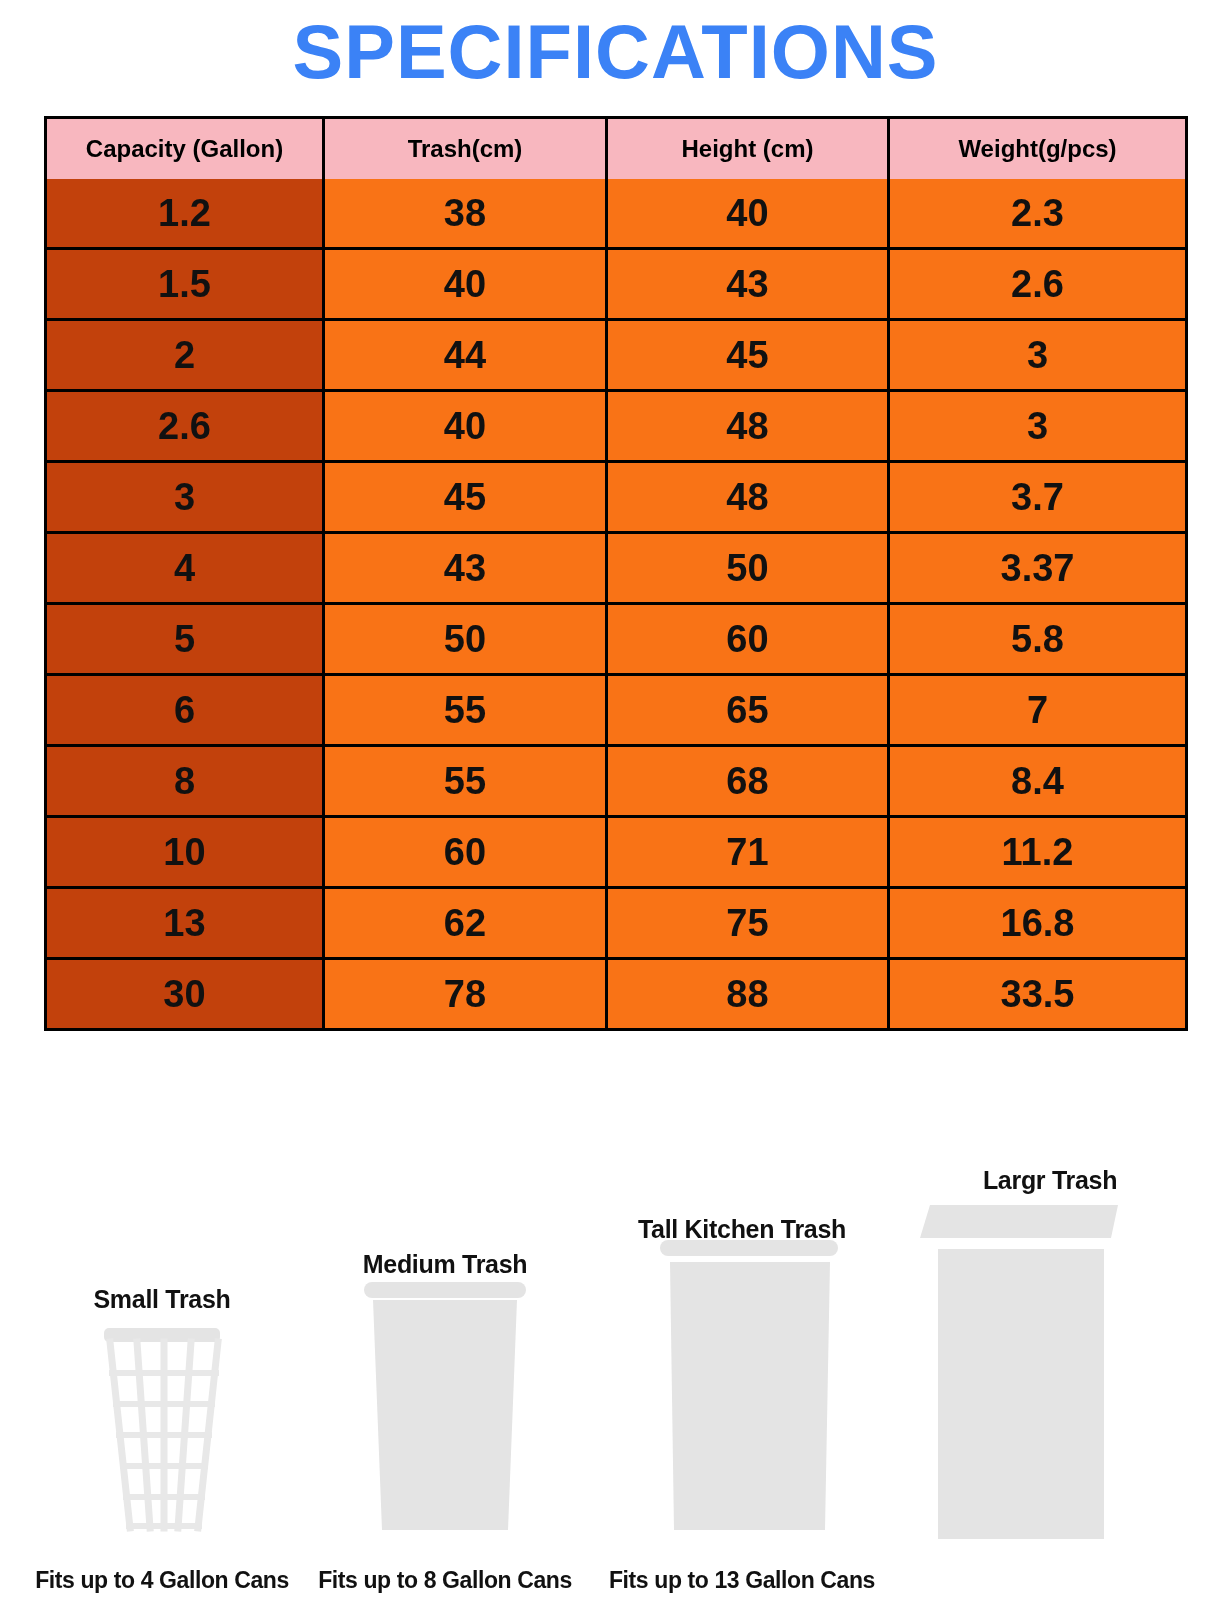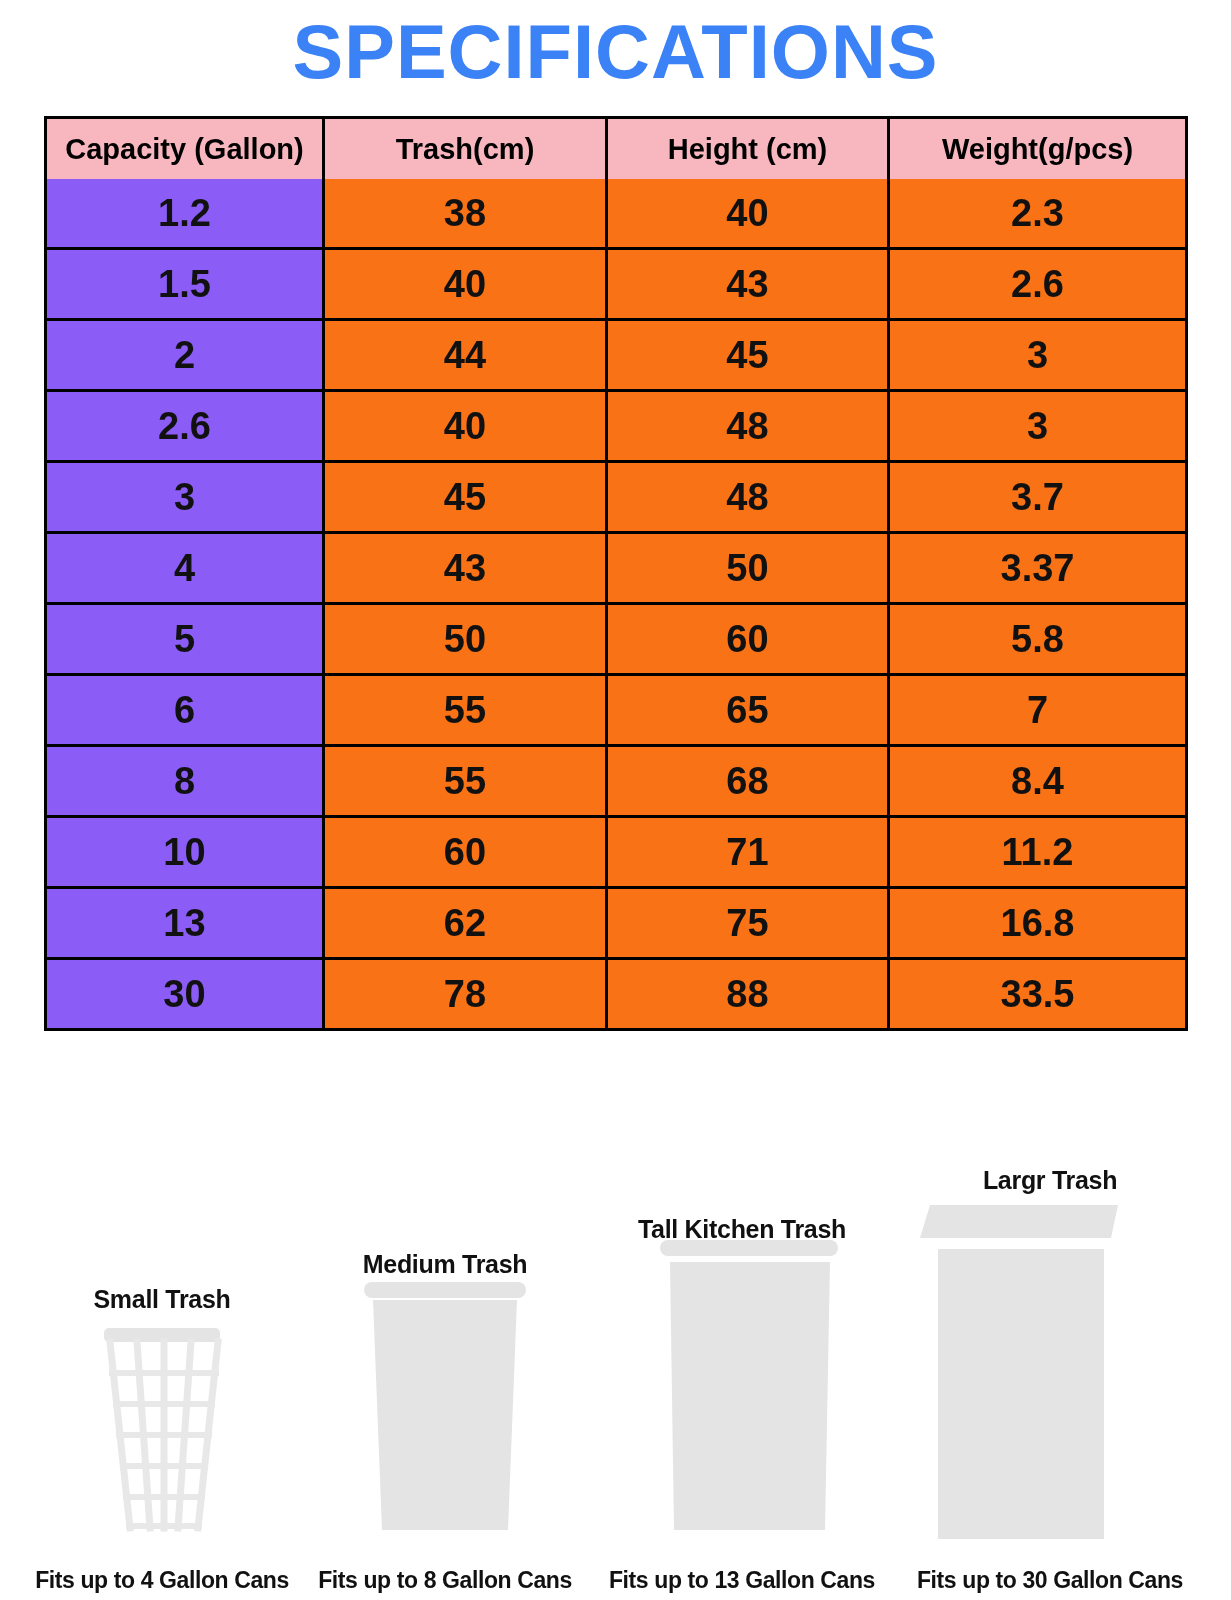--- a/index.html
+++ b/index.html
@@ -52,35 +52,35 @@
   table.spec th, table.spec td {
     border: 3px solid #000000;
     text-align: center;
     vertical-align: middle;
     padding: 0;
     font-family: "Liberation Sans", sans-serif;
   }
   table.spec thead th {
     background: #F8B7BF;
     height: 60px;
-    font-size: 29px;
+    font-size: 24px;
     font-weight: bold;
     color: #000000;
     border-bottom-width: 0px;
   }
   table.spec thead tr { border-bottom: 0; }
   table.spec tbody td {
     height: 68px;
     font-size: 38px;
     font-weight: bold;
     color: #111111;
     background: #f97316;
   }
   table.spec tbody td.cap {
-    background: #8b5cf6;
+    background: #c2410c;
   }
   
   table.spec tbody tr:first-child td {
     border-top-width: 0;
   }
 
   
   #bins {
     position: absolute;
     left: 0;
@@ -300,16 +300,15 @@
   <div class="bin-col" id="col-large">
     <div class="bin-label">Largr Trash</div>
     <div class="bin-art">
       <svg width="320" height="355" viewBox="0 0 320 355" xmlns="http://www.w3.org/2000/svg">
 
         <polygon points="40,0 228,0 221,33 30,33" fill="#E4E4E4"></polygon>
 
         <rect x="48" y="44" width="166" height="290" fill="#E4E4E4"></rect>
       </svg>
     </div>
-    <div class="bin-caption">Fits up to 30 Gallon Cans</div>
   </div>
 
 </div>
 
 </body></html>

